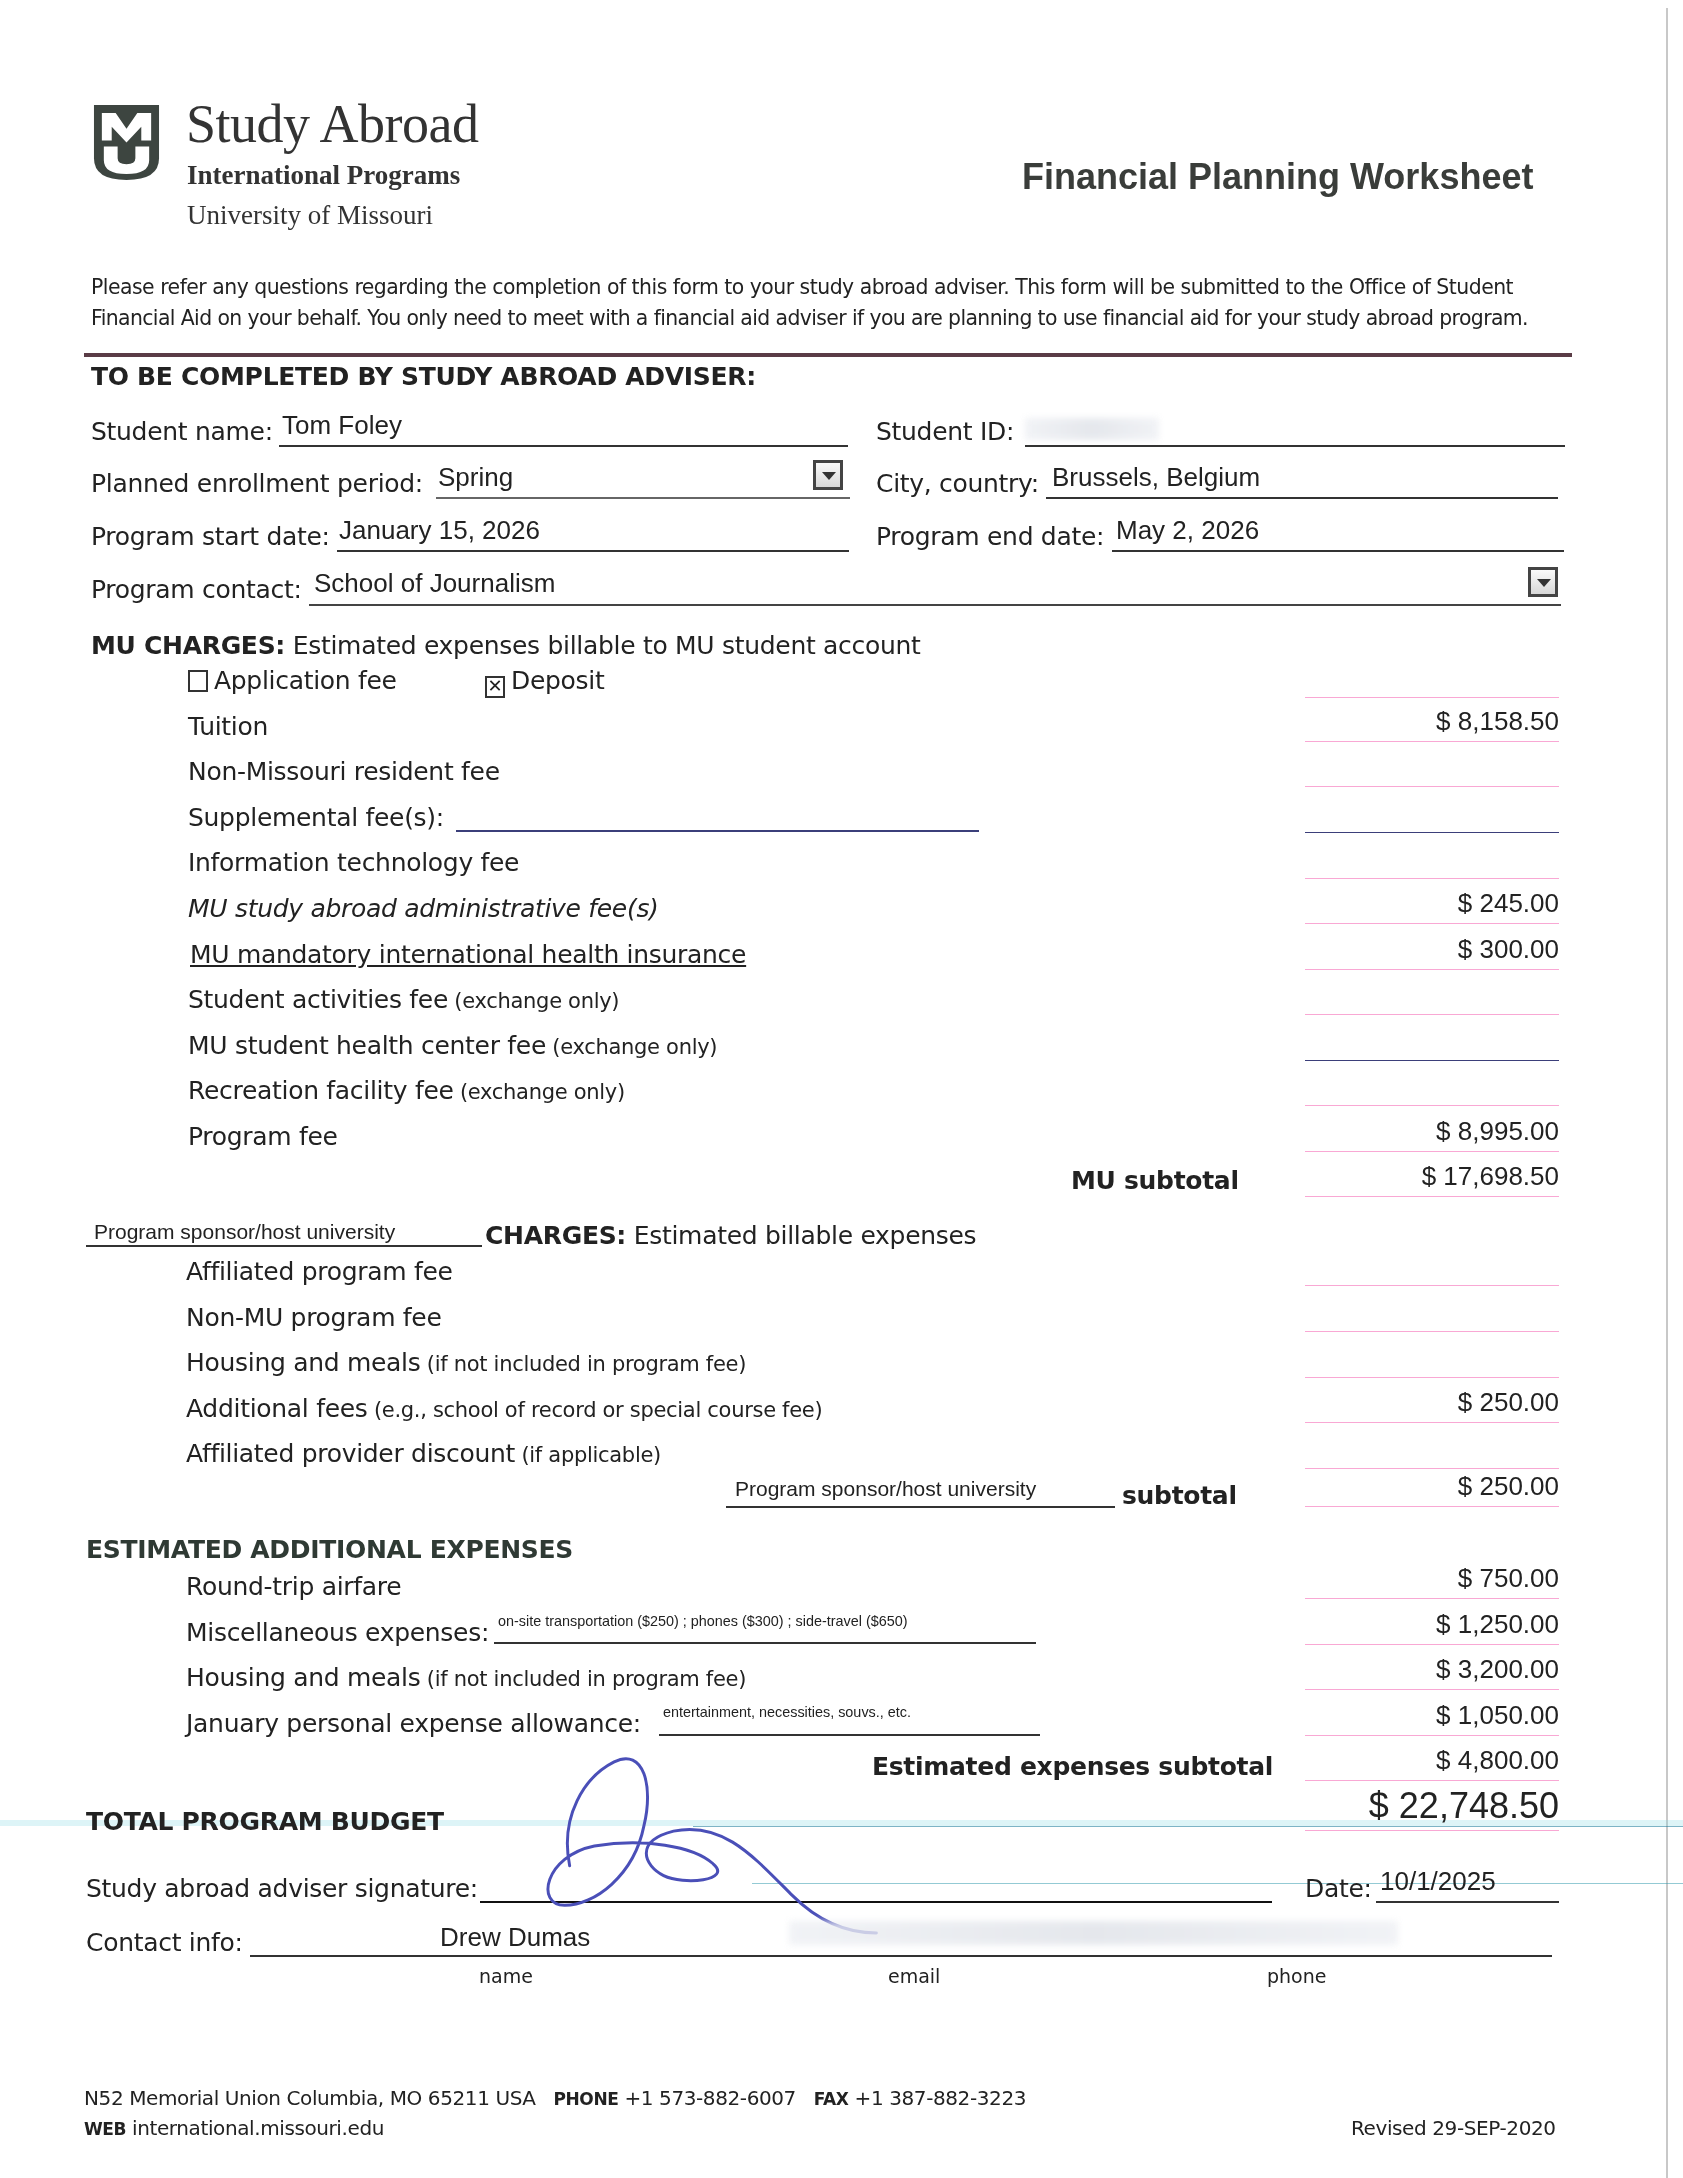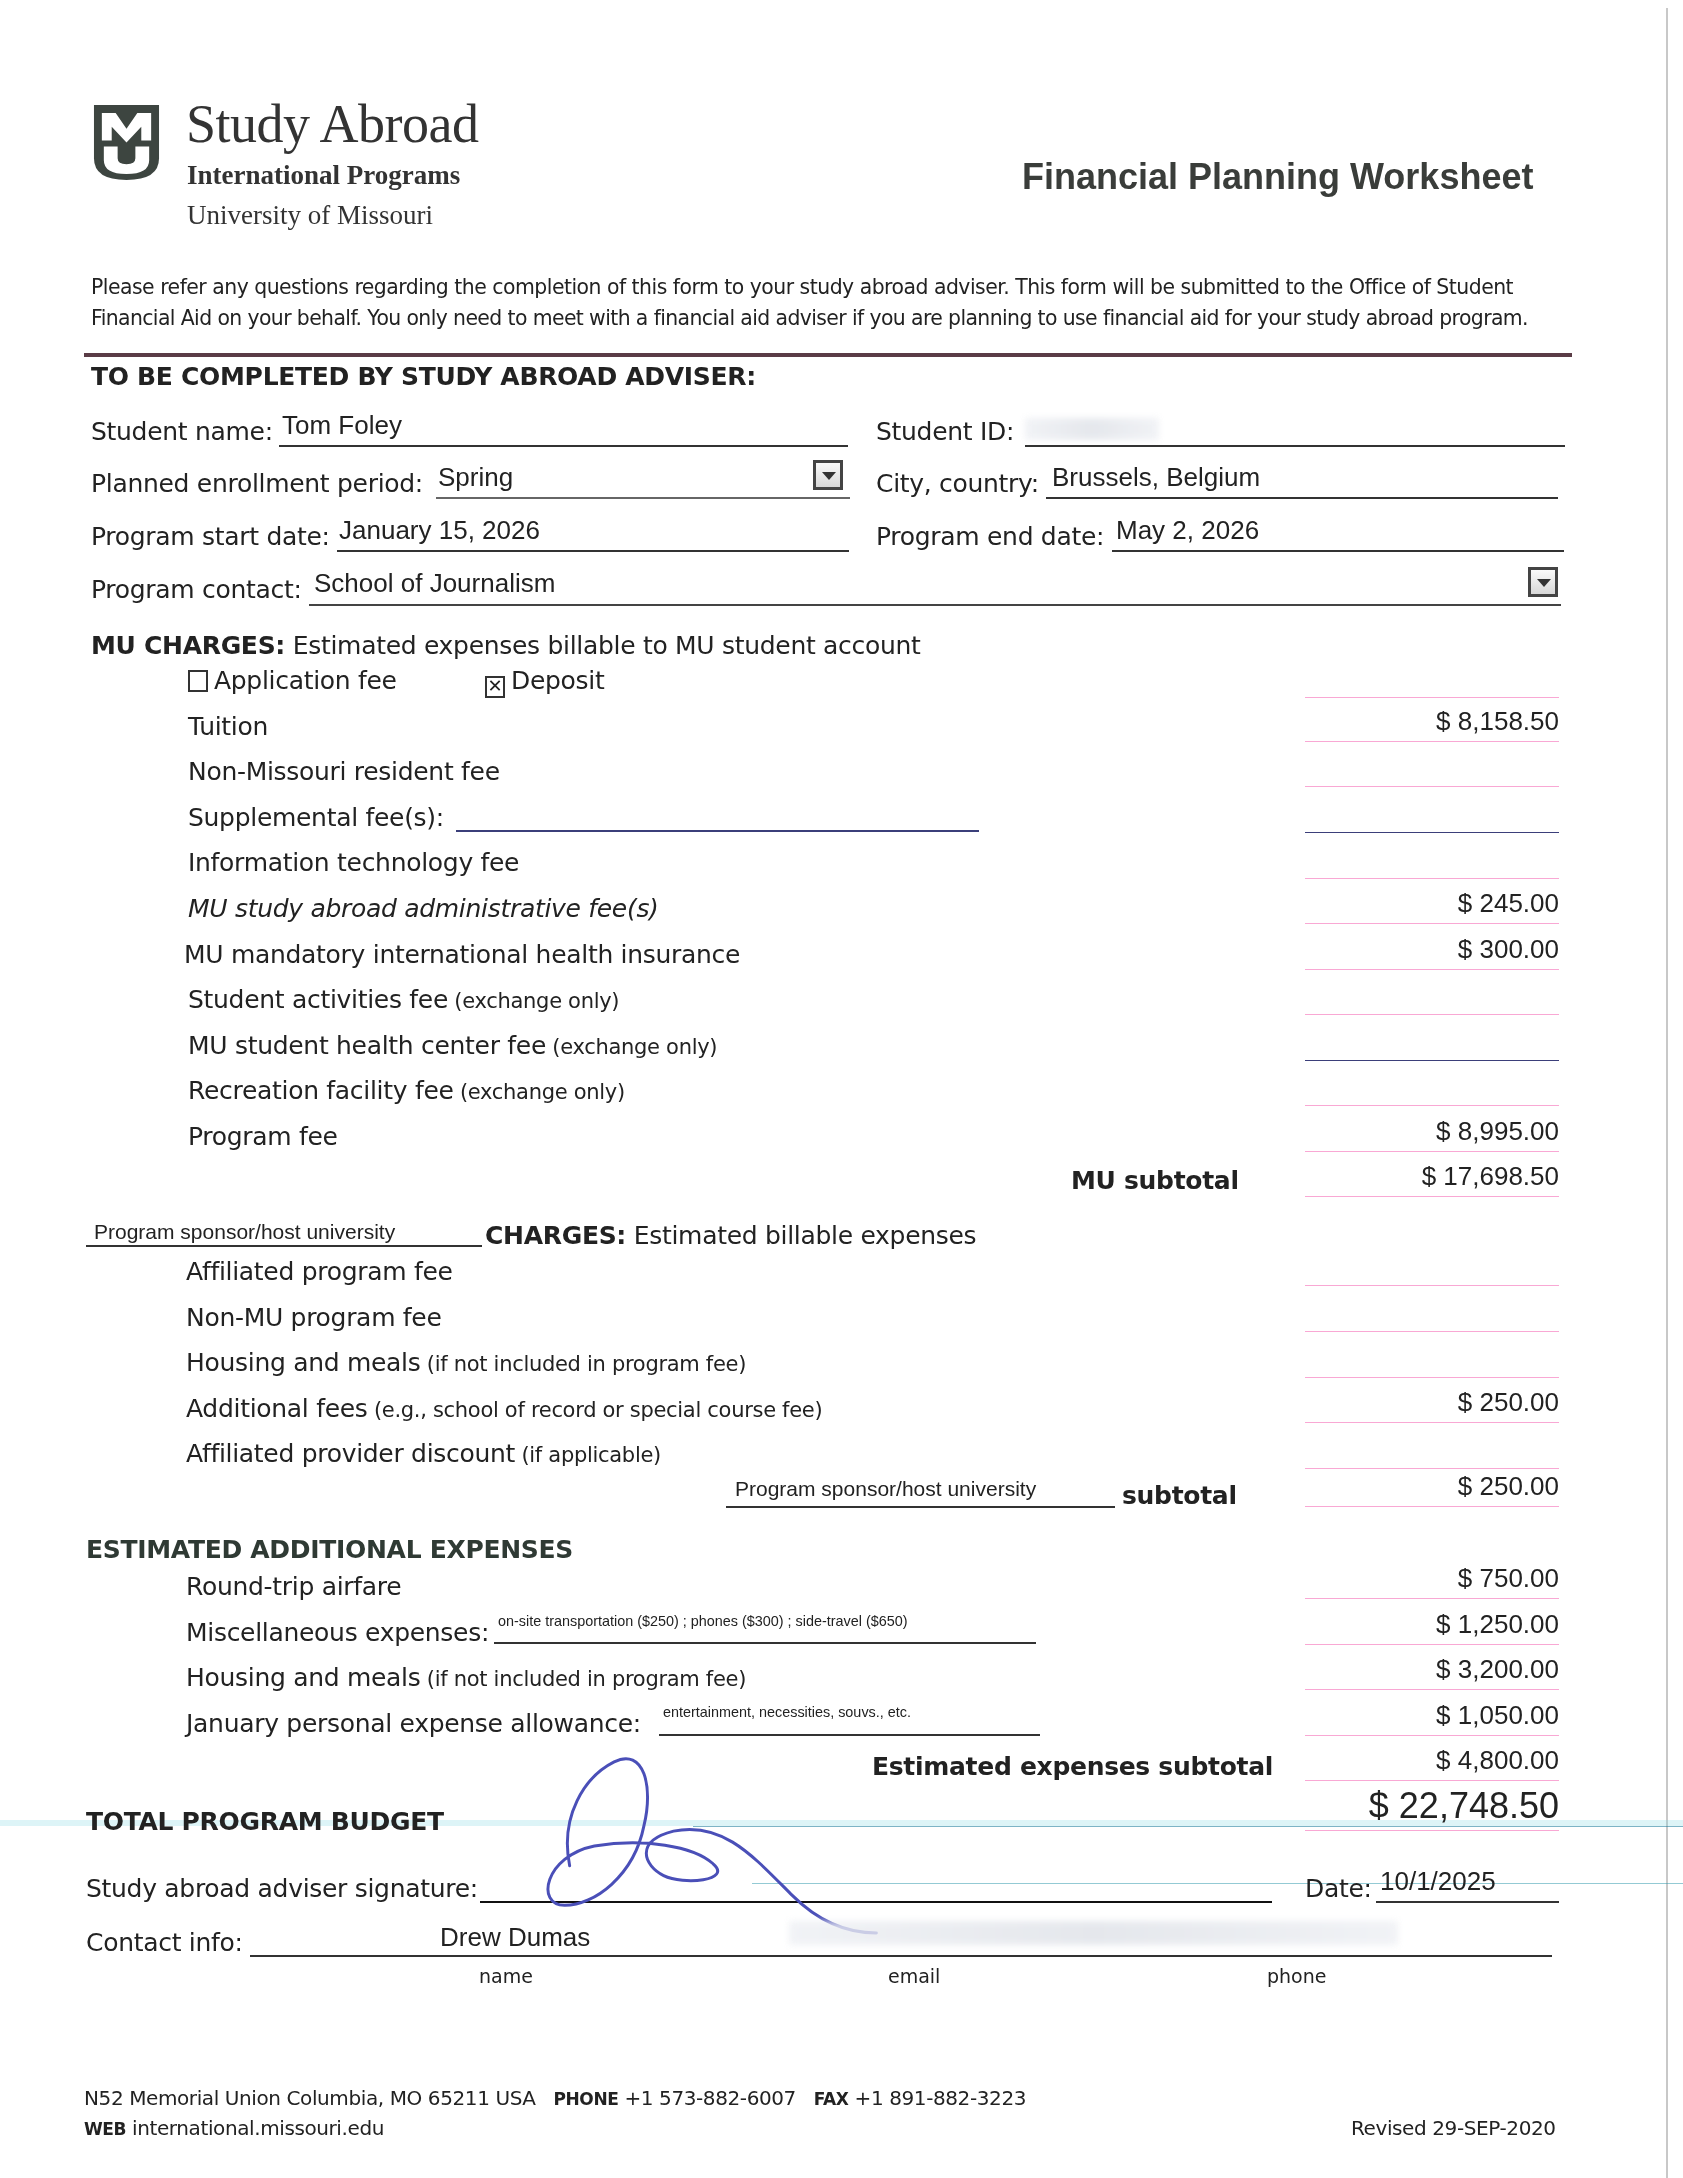--- a/index.html
+++ b/index.html
@@ -96,21 +96,21 @@
 <div class="abs lbl" style="left:188px;top:803px;">Supplemental fee(s):</div>
 <div class="line blue" style="left:456px;top:830px;width:523px;"></div>
 <div class="amount blue" style="top:792px;"></div>
 
 <div class="abs lbl" style="left:188px;top:848px;">Information technology fee</div>
 <div class="amount" style="top:838px;"></div>
 
 <div class="abs lbl" style="left:188px;top:894px;font-style:italic;">MU study abroad administrative fee(s)</div>
 <div class="amount" style="top:883px;">$ 245.00</div>
 
-<div class="abs lbl" style="left:184px;top:940px;">MU mandatory international health insurance</div>
+<div class="abs lbl" style="left:190px;top:940px;text-decoration:underline;">MU mandatory international health insurance</div>
 <div class="amount" style="top:929px;">$ 300.00</div>
 
 <div class="abs lbl" style="left:188px;top:985px;">
   <span>Student activities fee</span><span class="lbl-sm"> (exchange only)</span>
 </div>
 <div class="amount" style="top:974px;"></div>
 
 <div class="abs lbl" style="left:188px;top:1031px;">
   <span>MU student health center fee</span><span class="lbl-sm"> (exchange only)</span>
 </div>
@@ -205,19 +205,19 @@
 <div class="abs val" style="left:1168px;top:1922px;"></div>
 <div class="line" style="left:250px;top:1955px;width:1302px;"></div>
 
 <div class="abs sans" style="left:479px;top:1965px;font-size:19px;">name</div>
 <div class="abs sans" style="left:872px;top:1965px;font-size:19px;margin-left:16px;">email</div>
 <div class="abs sans" style="left:1267px;top:1965px;font-size:19px;">phone</div>
 
 <div class="abs sans" style="left:84px;top:2086px;font-size:20px;white-space:nowrap;letter-spacing:-0.4px;">
   <span>N52 Memorial Union   Columbia, MO 65211 USA</span>&nbsp;&nbsp;
   <span class="b" style="font-size:17px;">PHONE</span><span> +1 573-882-6007</span>&nbsp;&nbsp;
-  <span class="b" style="font-size:17px;">FAX</span><span> +1 891-882-3223</span>
+  <span class="b" style="font-size:17px;">FAX</span><span> +1 387-882-3223</span>
 </div>
 <div class="abs sans" style="left:84px;top:2116px;font-size:20px;white-space:nowrap;letter-spacing:-0.4px;">
   <span class="b" style="font-size:17px;">WEB</span><span> international.missouri.edu</span>
 </div>
 <div class="abs sans" style="left:1351px;top:2116px;font-size:20px;white-space:nowrap;letter-spacing:-0.4px;">Revised 29-SEP-2020</div>
 
 
 </body></html>

